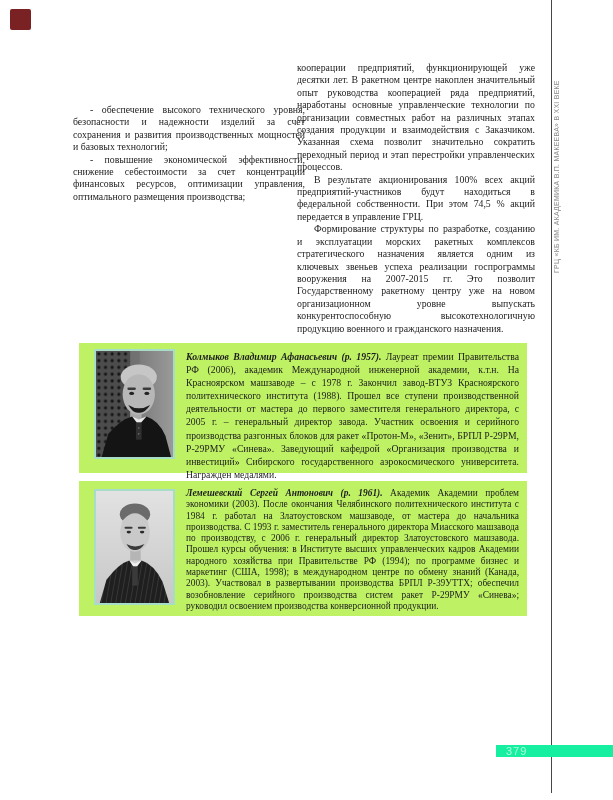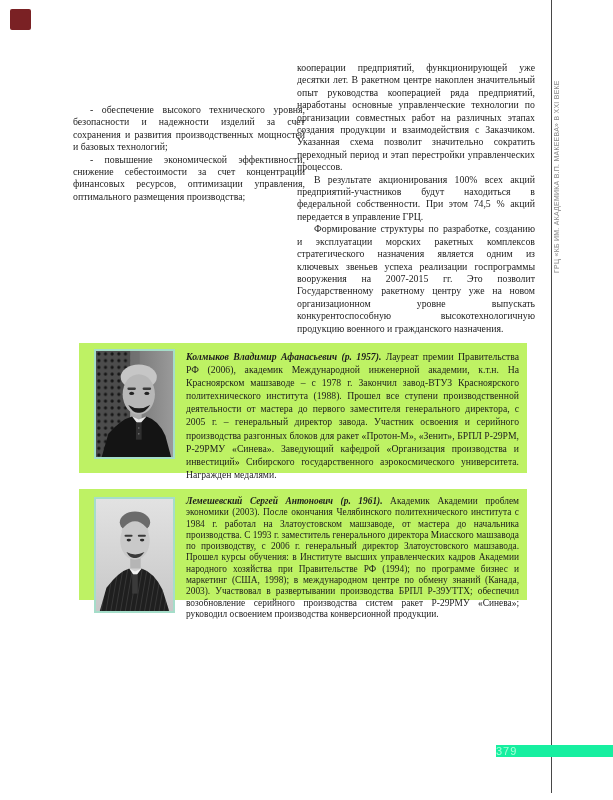--- a/index.html
+++ b/index.html
@@ -16,21 +16,21 @@
   
   .col { position:absolute; top:62px; text-align:justify;
          font-size:9.8px; line-height:12.4px; color:#1c1c1c; }
   #col-left  { left:73px;  width:232px;margin-top:42px; }
   #col-right { left:297px; width:238px; }
   .col p { text-indent:17px; }
   .col p.no-ind { text-indent:0; }
   
   .bio-card { position:absolute; left:79px; width:448px; background:#bef264; }
   #bio-card-1 { top:343px; height:130px; }
-  #bio-card-2 { top:481px; height:111px;margin-top:8px; }
+  #bio-card-2 { top:481px; height:135px; }
   .bio-photo { position:absolute; left:15px; border:2px solid #a5ddc9; background:#888; }
   #photo-1 { top:6px; width:81px; height:110px; }
   #photo-2 { top:8px; width:81px; height:116px; }
   .bio-photo svg { display:block; width:100%; height:100%; }
   .bio-text { position:absolute; left:107px; right:8px; text-align:justify; color:#1c1c1c; }
   #bio-text-1 { top:7px;  font-size:9.7px; line-height:13.1px; }
   #bio-text-2 { top:7px;  font-size:9.4px; line-height:11.3px; }
   .bio-name { font-weight:bold; font-style:italic; }
   
   #sidebar-rule { position:absolute; left:551px; top:0; width:1px; height:793px; background:#474747; }
@@ -45,21 +45,21 @@
     position:absolute; left:50px; top:747px; width:440px;
     font-family:"Liberation Sans", sans-serif; font-style:italic;
     font-size:7.6px; color:#3c3c3c; letter-spacing:0.2px;
   }
   #page-number-badge {
     position:absolute; left:496px; top:745px; width:117px; height:12px;
     background:#16efa0;
   }
   #page-number {
     font-family:"Liberation Sans", sans-serif; font-size:11px; line-height:12px;
-    color:#a9ffd8; letter-spacing:1px;
+    color:#a9ffd8; padding-left:10px; letter-spacing:1px;
   }
 </style>
 </head>
 <body>
 
 <div id="page">
 
   <div id="corner-square"></div>
 
   <div id="col-left" class="col">

